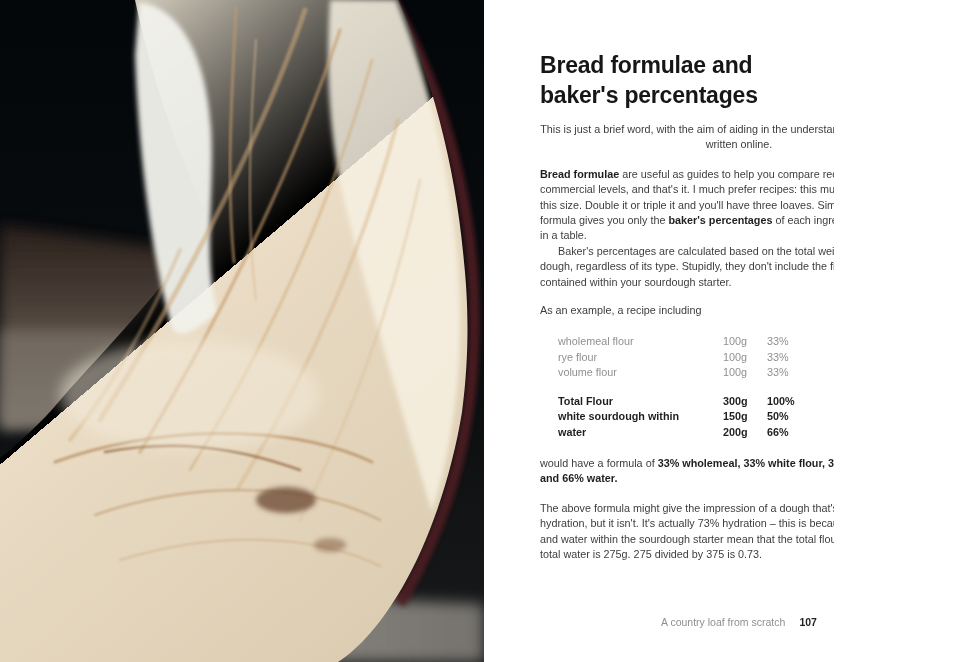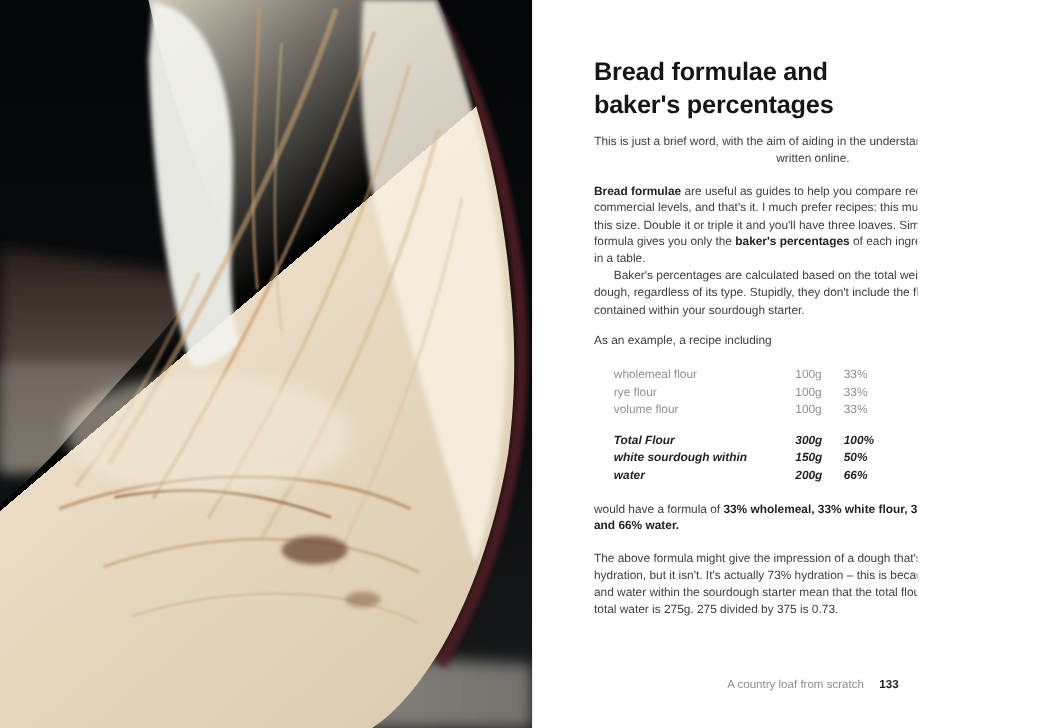--- a/index.html
+++ b/index.html
@@ -38,21 +38,21 @@
   p.body.lead-in{margin-top:13px;}
   p.body b, .bold-seg{font-weight:700;color:#1f1f1f;}
   .formula-table{
     margin:16px 0 0 18px;
     font-size:10.8px;line-height:15.4px;
   }
   .t-row{
     display:grid;grid-template-columns:165px 44px auto;
     color:#909090;
   }
-  .t-row.bold{color:#1f1f1f;font-weight:700;font-style:italic;}
+  .t-row.bold{color:#1f1f1f;font-weight:700;}
   .t-group-total{margin-top:13px;}
   .footer{
     position:absolute;left:56px;top:615px;width:398px;
     display:flex;justify-content:center;align-items:baseline;gap:14px;
     font-size:10.5px;line-height:14px;
   }
   .footer .chapter{color:#8f8f8f;}
   .footer .pagenum{color:#1f1f1f;font-weight:700;}
 </style>
 </head>
@@ -183,17 +183,17 @@
       </div>
 
       <p class="body" style="margin-top:16px;"><span>would have a formula of </span><b>33% wholemeal, 33% white flour, 33% rye, 50% starter and 66% water.</b></p>
 
       <p class="body">The above formula might give the impression of a dough that's 66 percent hydration, but it isn't. It's actually 73% hydration – this is because the extra flour and water within the sourdough starter mean that the total flour is 375g and the total water is 275g. 275 divided by 375 is 0.73.</p>
 
     </div>
 
     <div class="footer">
       <span class="chapter">A country loaf from scratch</span>
-      <span class="pagenum">133</span>
+      <span class="pagenum">107</span>
     </div>
   </div>
 
 </div>
 
 </body></html>

